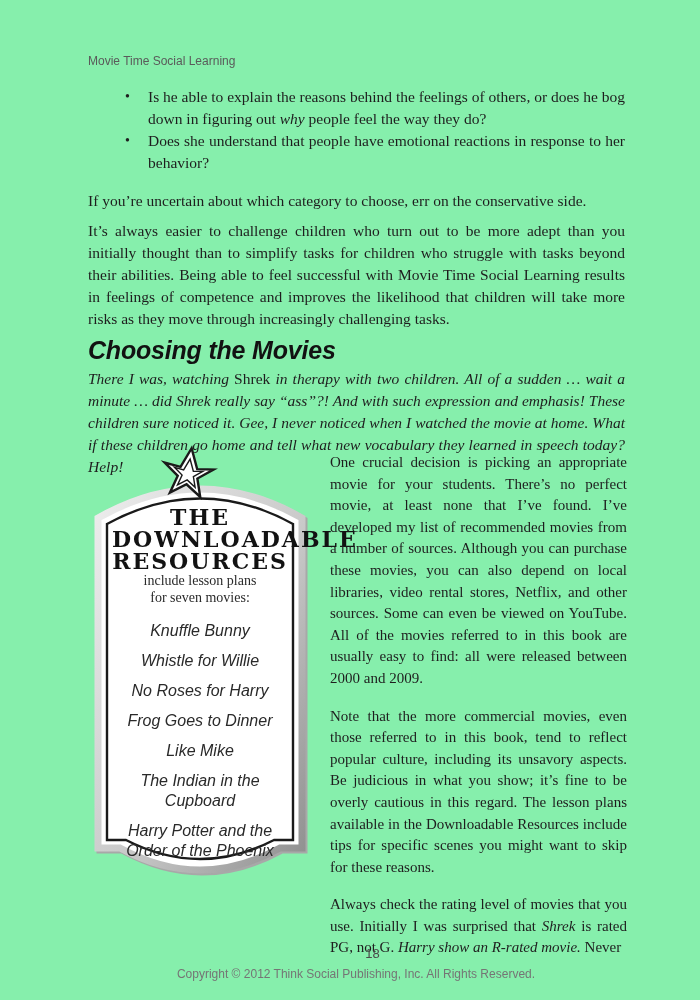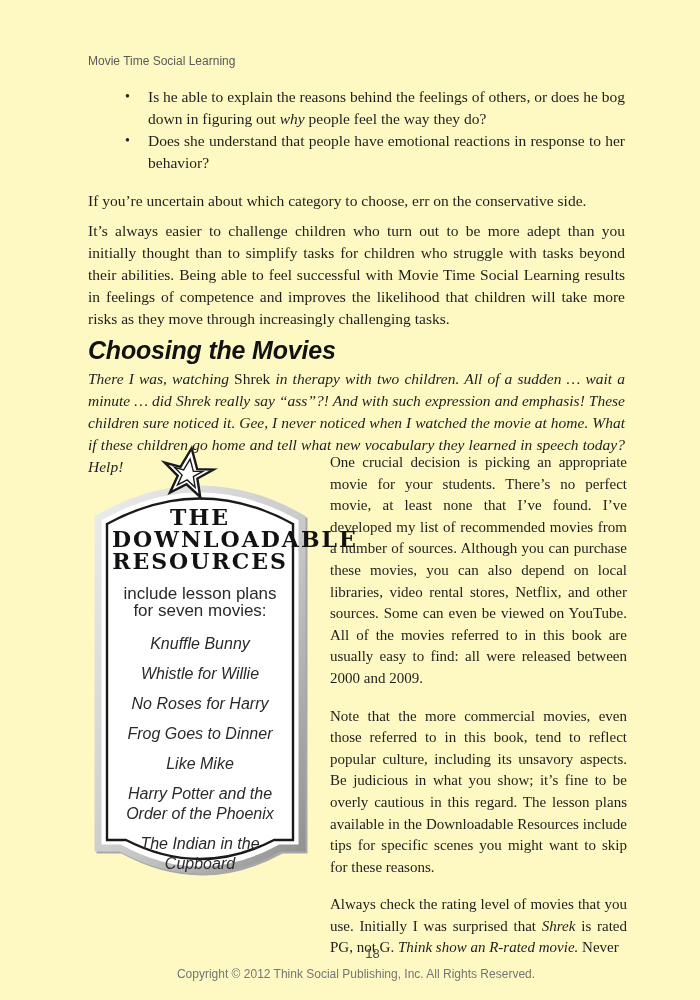--- a/index.html
+++ b/index.html
@@ -1,17 +1,17 @@
 <!DOCTYPE html>
 <html><head>
 <meta charset="utf-8">
 <style>
   html,body{margin:0;padding:0;background:#ffffff;}
   .page{
-    position:relative;width:700px;height:1000px;background:#fef9c3;
+    position:relative;width:700px;height:1000px;background:#86efac;
     font-family:"Liberation Serif",serif;color:#1e1e1e;overflow:hidden;
   }
   .running-header{
     position:absolute;left:88px;top:54px;
     font-family:"Liberation Sans",sans-serif;font-size:12px;color:#5a5a5a;
   }
   .body-text{font-size:15.5px;line-height:22px;text-align:justify;}
   .bullet-list{
     position:absolute;left:88px;right:75px;top:86px;
     list-style:none;margin:0;padding:0;
@@ -38,23 +38,22 @@
   .res-box{position:absolute;left:92px;top:444px;width:216px;height:452px;}
   .res-box svg{position:absolute;left:0;top:0;}
   .res-content{
     position:absolute;left:20px;right:20px;top:62px;text-align:center;
   }
   .res-title{
     font-family:"DejaVu Serif",serif;font-weight:900;
     font-size:22px;line-height:22px;letter-spacing:2px;color:#121212;
   }
   .res-subtitle{
-    margin-top:13px;
-    font-family:Liberation Sans, sans-serif;
-    font-size:17px;line-height:17px;color:#2a2a2a;
+    font-family:Liberation Serif, serif;
+    font-size:14px;line-height:17px;color:#2a2a2a;
   }
   .res-movies{margin-top:15px;}
   .movie-title{
     font-family:"Liberation Sans",sans-serif;font-style:italic;
     font-size:16px;line-height:20px;color:#2a2a2a;margin-bottom:10px;
   }
 
   
   .right-col{
     position:absolute;left:318px;top:452px;width:309px;
@@ -126,28 +125,28 @@
       <div class="res-subtitle">
         <div>include lesson plans</div>
         <div>for seven movies:</div>
       </div>
       <div class="res-movies">
           <div class="movie-title">Knuffle Bunny</div>
           <div class="movie-title">Whistle for Willie</div>
           <div class="movie-title">No Roses for Harry</div>
           <div class="movie-title">Frog Goes to Dinner</div>
           <div class="movie-title">Like Mike</div>
+          <div class="movie-title">The Indian in the Cupboard</div>
           <div class="movie-title">Harry Potter and the Order of the Phoenix</div>
-          <div class="movie-title">The Indian in the Cupboard</div>
         </div>
     </div>
   </div>
 
   <div class="right-col">
     <p>One crucial decision is picking an appropriate movie for your students. There’s no perfect movie, at least none that I’ve found. I’ve developed my list of recommended movies from a number of sources. Although you can purchase these movies, you can also depend on local libraries, video rental stores, Netflix, and other sources. Some can even be viewed on YouTube. All of the movies referred to in this book are usually easy to find: all were released between 2000 and 2009.</p>
     <p>Note that the more commercial movies, even those referred to in this book, tend to reflect popular culture, including its unsavory aspects. Be judicious in what you show; it’s fine to be overly cautious in this regard. The lesson plans available in the Downloadable Resources include tips for specific scenes you might want to skip for these reasons.</p>
-    <p><span>Always check the rating level of movies that you use. Initially I was surprised that </span><span class="run-i">Shrek</span><span> is rated PG, not G. </span><span class="run-i">Think show an R-rated movie.</span><span> Never</span></p>
+    <p><span>Always check the rating level of movies that you use. Initially I was surprised that </span><span class="run-i">Shrek</span><span> is rated PG, not G. </span><span class="run-i">Harry show an R-rated movie.</span><span> Never</span></p>
   </div>
 
   <div class="page-number">18</div>
   <div class="copyright">Copyright © 2012 Think Social Publishing, Inc. All Rights Reserved.</div>
 
 </div>
 
 </body></html>

